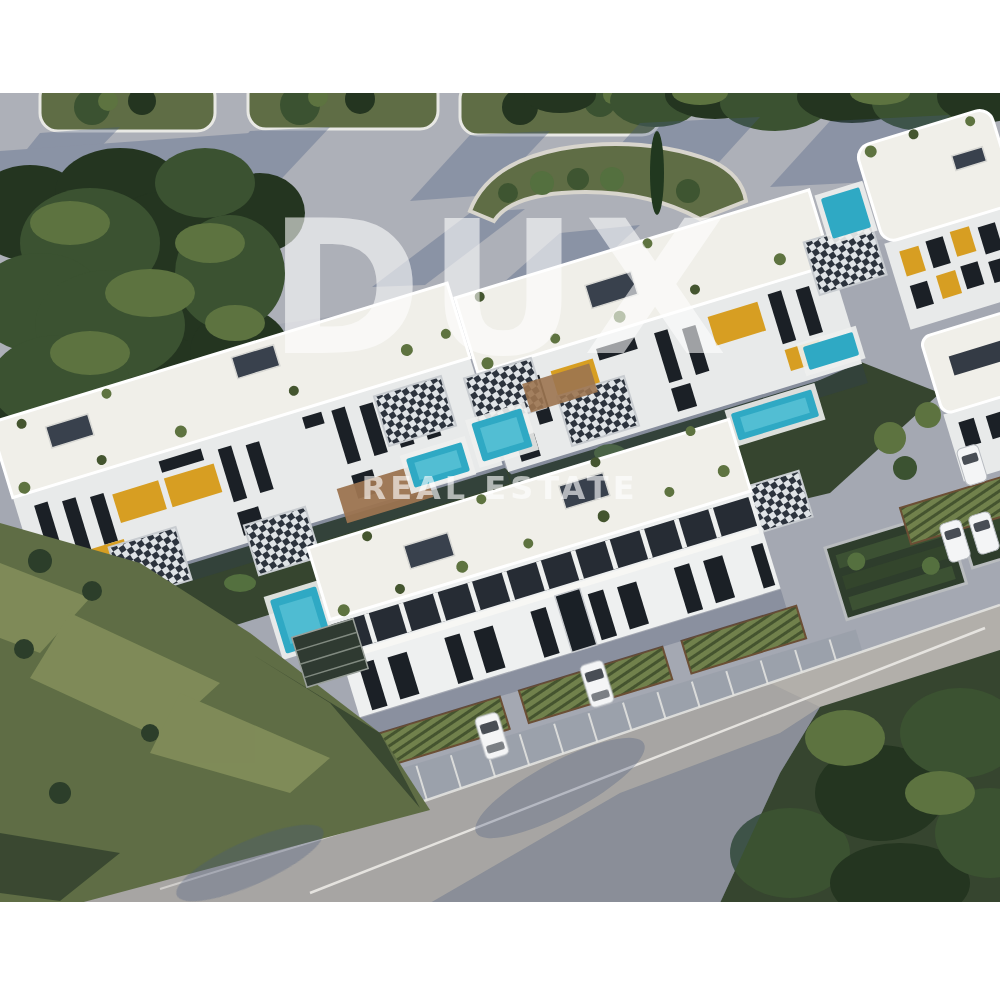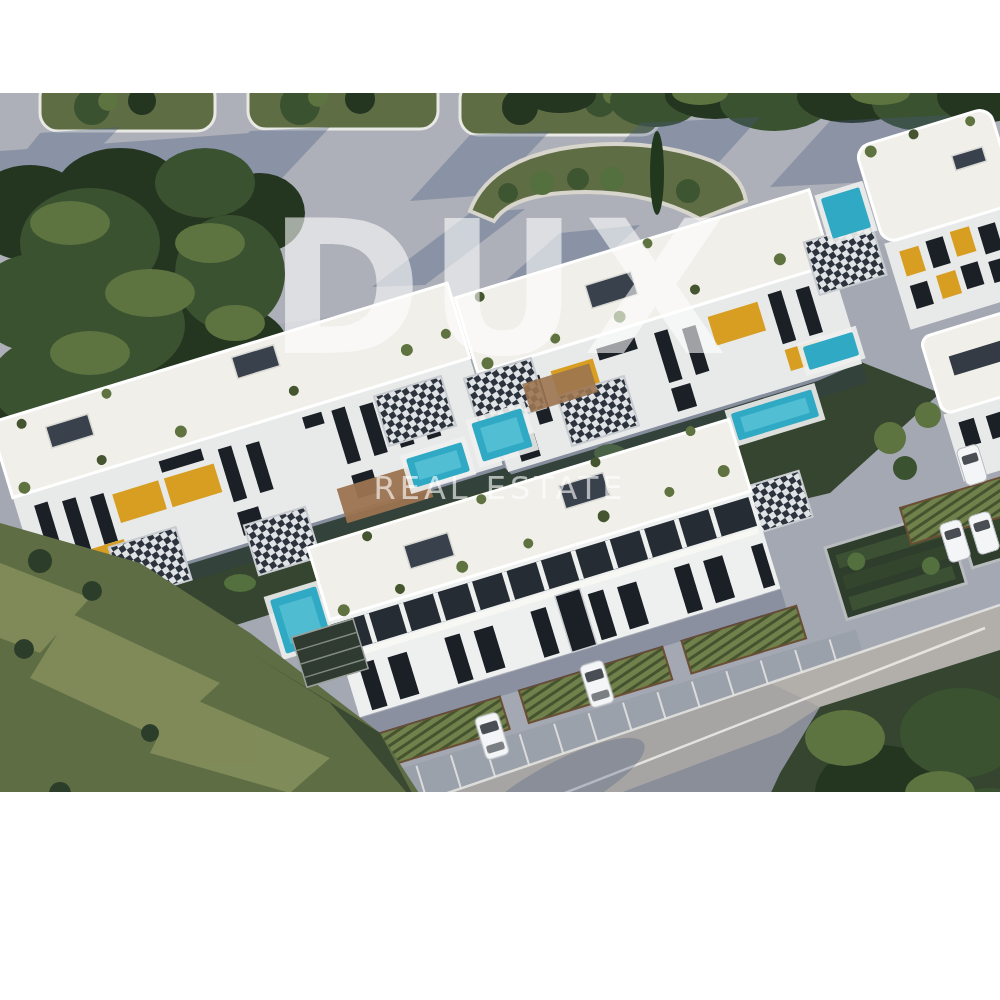--- a/index.html
+++ b/index.html
@@ -1,26 +1,26 @@
 <!DOCTYPE html>
 <html><head>
 <meta charset="utf-8">
 <style>
   html,body{margin:0;padding:0;background:#ffffff;}
-  .canvas{position:relative;width:1000px;height:792px;background:#ffffff;overflow:hidden;
+  .canvas{position:relative;width:1000px;height:902px;background:#ffffff;overflow:hidden;
           font-family:"DejaVu Sans", sans-serif;}
   .photo{position:absolute;left:0;top:93px;width:1000px;height:810px;overflow:hidden;background:#a4a8b2;}
   .photo svg{display:block;width:1000px;height:810px;}
   .margin-band{position:absolute;left:0;width:1000px;background:#ffffff;}
   .margin-top{top:0;height:93px;}
   .margin-bottom{top:903px;height:97px;}
   .wm{position:absolute;left:0;width:100%;text-align:center;pointer-events:none;}
   .wm-brand{top:196px;color:rgba(255,255,255,0.58);font-size:186px;font-weight:bold;
             letter-spacing:5px;line-height:1;}
-  .wm-tagline{top:472px;color:rgba(255,255,255,0.62);font-size:32px;font-weight:normal;
+  .wm-tagline{top:472px;color:rgba(255,255,255,0.62);font-size:32px;font-weight:bold;
               letter-spacing:4px;line-height:1;}
 </style>
 </head>
 <body>
 
 <div class="canvas">
 
   <div class="photo">
   <svg viewBox="0 0 1000 810" xmlns="http://www.w3.org/2000/svg">
     <defs>

